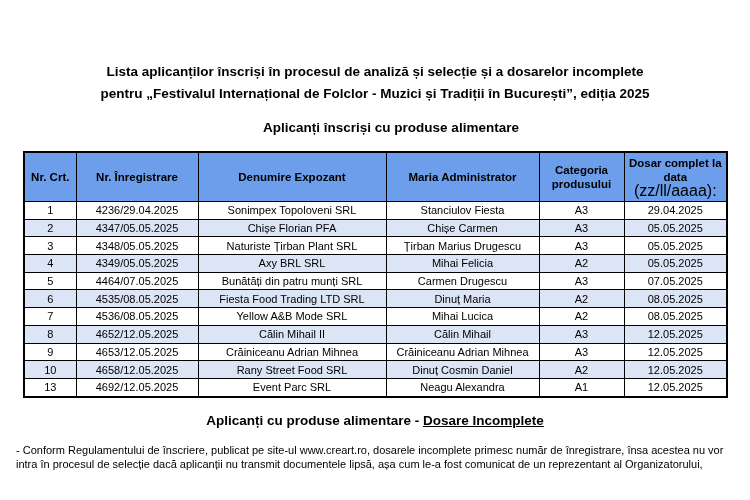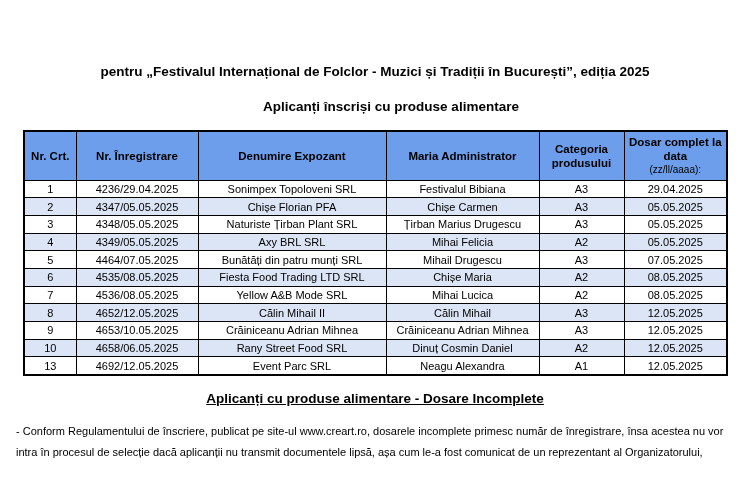--- a/index.html
+++ b/index.html
@@ -49,55 +49,55 @@
   table.applicants thead th{
     background:var(--header-bg);
     font-weight:bold;
     font-size:11.5px;
     line-height:14px;
     height:48px;
     white-space:normal;
   }
   table.applicants thead th .hdr-normal{
     font-weight:normal;
-    font-size:10px;
+    font-size:16px;
     display:block;
     text-align:center;
   }
   table.applicants tbody td{
     font-size:11px;
     height:16.7px;
   }
   table.applicants tbody tr:nth-child(even){
     background:var(--row-alt-bg);
   }
   .incomplete-heading{
     margin-top:15px;
     text-align:center;
     font-weight:bold;
     font-size:13.5px;
-    text-decoration:underline;
   }
   .incomplete-heading .underlined{
     text-decoration:underline;
   }
   .footer-note{
     margin-top:15px;
     padding:0 13px 0 16px;
     font-size:11px;
-    line-height:21px;
+    line-height:14px;
     text-align:left;
   }
 </style>
 </head>
 <body>
 
 <div class="page">
 
   <div class="doc-title">
+    <div>Lista aplicanților înscriși în procesul de analiză și selecție și a dosarelor incomplete</div>
     <div>pentru „Festivalul Internațional de Folclor - Muzici și Tradiții în București”, ediția 2025</div>
   </div>
 
   <div class="section-heading">Aplicanți înscriși cu produse alimentare</div>
 
   <table class="applicants">
     <colgroup>
       <col style="width:52px">
       <col style="width:122px">
       <col style="width:188px">
@@ -116,21 +116,21 @@
           <span>Dosar complet la data</span>
           <span class="hdr-normal">(zz/ll/aaaa):</span>
         </th>
       </tr>
     </thead>
     <tbody>
       <tr>
         <td>1</td>
         <td>4236/29.04.2025</td>
         <td>Sonimpex Topoloveni SRL</td>
-        <td>Festivalul Bibiana</td>
+        <td>Stanciulov Fiesta</td>
         <td>A3</td>
         <td>29.04.2025</td>
       </tr>
       <tr>
         <td>2</td>
         <td>4347/05.05.2025</td>
         <td>Chișe Florian PFA</td>
         <td>Chișe Carmen</td>
         <td>A3</td>
         <td>05.05.2025</td>
@@ -148,29 +148,29 @@
         <td>4349/05.05.2025</td>
         <td>Axy BRL SRL</td>
         <td>Mihai Felicia</td>
         <td>A2</td>
         <td>05.05.2025</td>
       </tr>
       <tr>
         <td>5</td>
         <td>4464/07.05.2025</td>
         <td>Bunătăți din patru munți SRL</td>
-        <td>Mihail Drugescu</td>
+        <td>Carmen Drugescu</td>
         <td>A3</td>
         <td>07.05.2025</td>
       </tr>
       <tr>
         <td>6</td>
         <td>4535/08.05.2025</td>
         <td>Fiesta Food Trading LTD SRL</td>
-        <td>Chișe Maria</td>
+        <td>Dinuț Maria</td>
         <td>A2</td>
         <td>08.05.2025</td>
       </tr>
       <tr>
         <td>7</td>
         <td>4536/08.05.2025</td>
         <td>Yellow A&amp;B Mode SRL</td>
         <td>Mihai Lucica</td>
         <td>A2</td>
         <td>08.05.2025</td>
@@ -178,29 +178,29 @@
       <tr>
         <td>8</td>
         <td>4652/12.05.2025</td>
         <td>Călin Mihail II</td>
         <td>Călin Mihail</td>
         <td>A3</td>
         <td>12.05.2025</td>
       </tr>
       <tr>
         <td>9</td>
-        <td>4653/10.05.2025</td>
+        <td>4653/12.05.2025</td>
         <td>Crăiniceanu Adrian Mihnea</td>
         <td>Crăiniceanu Adrian Mihnea</td>
         <td>A3</td>
         <td>12.05.2025</td>
       </tr>
       <tr>
         <td>10</td>
-        <td>4658/06.05.2025</td>
+        <td>4658/12.05.2025</td>
         <td>Rany Street Food SRL</td>
         <td>Dinuț Cosmin Daniel</td>
         <td>A2</td>
         <td>12.05.2025</td>
       </tr>
       <tr>
         <td>13</td>
         <td>4692/12.05.2025</td>
         <td>Event Parc SRL</td>
         <td>Neagu Alexandra</td>

